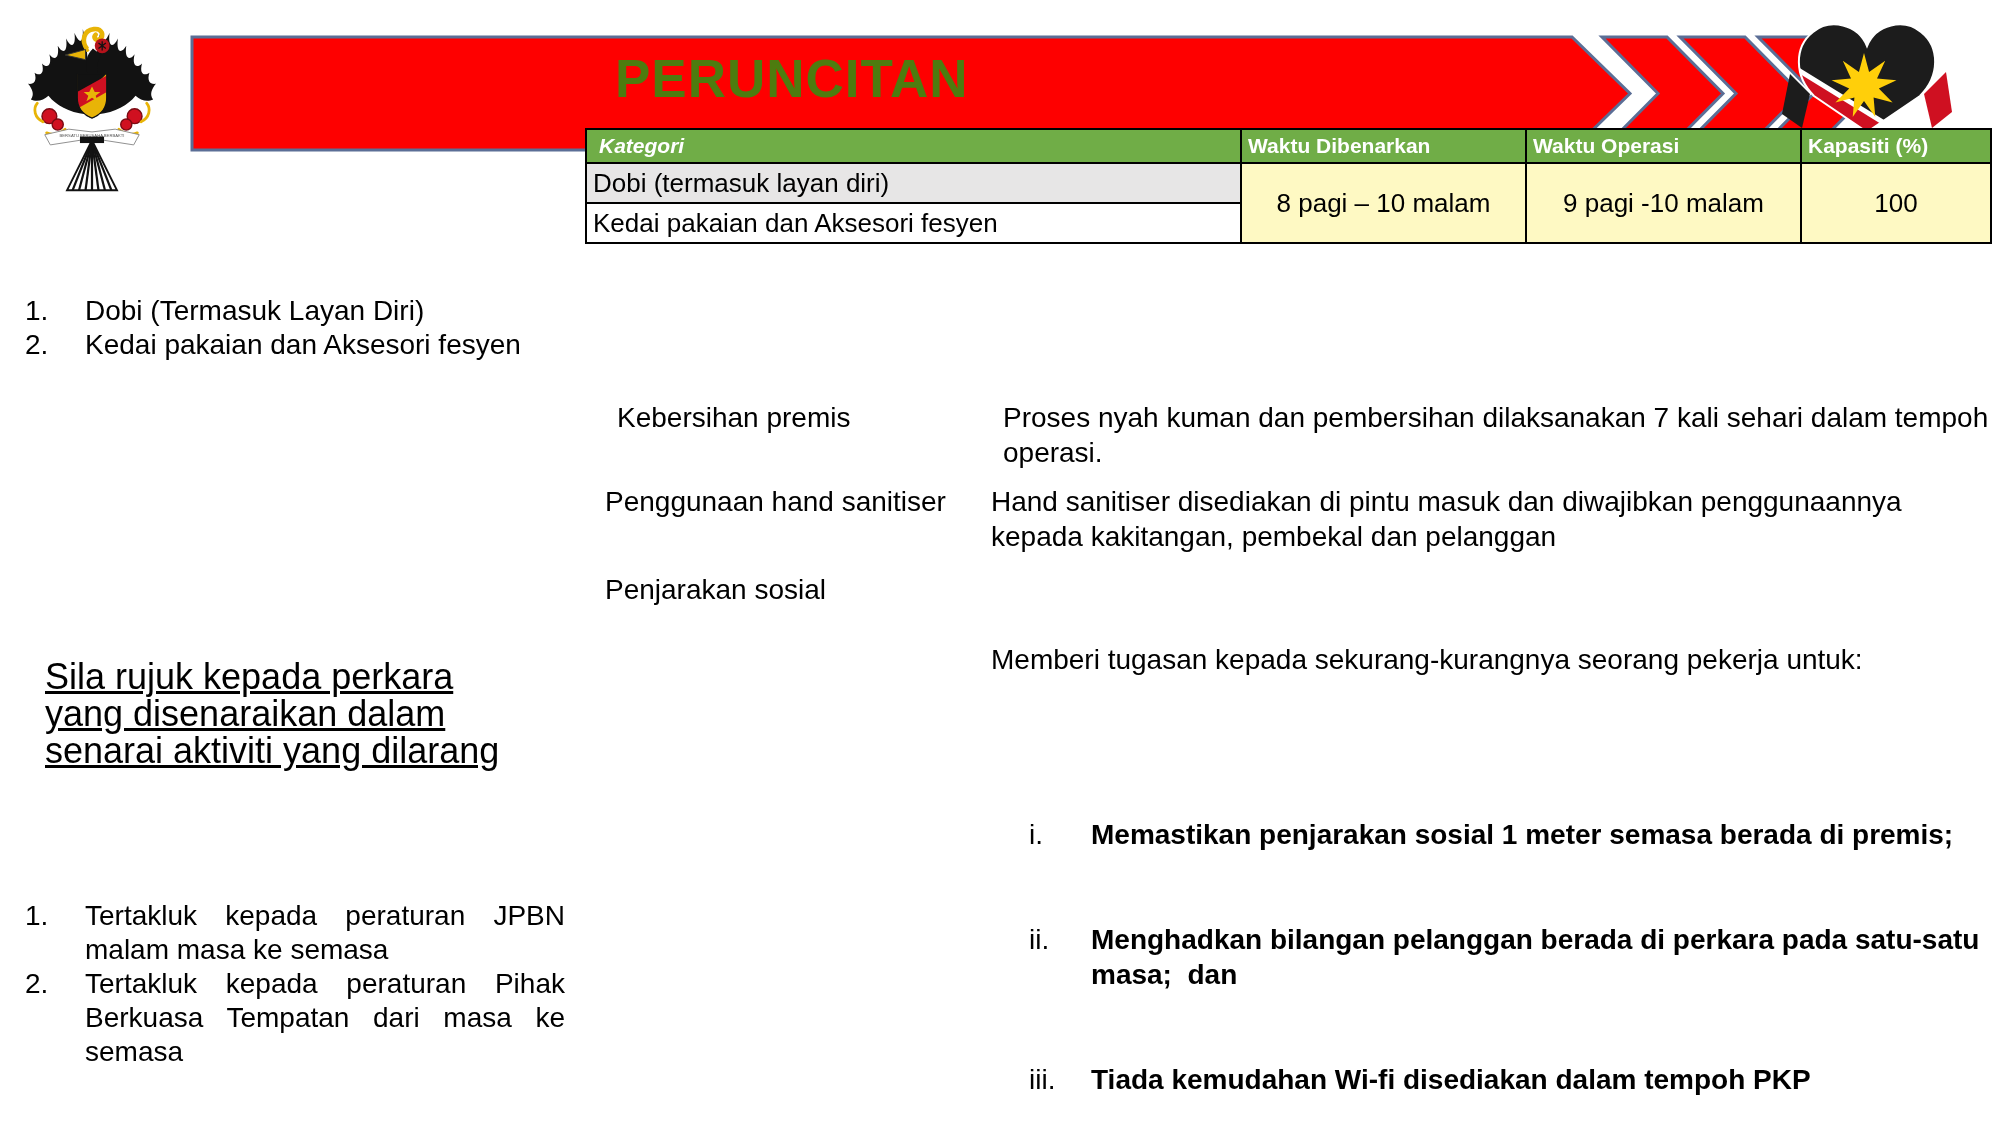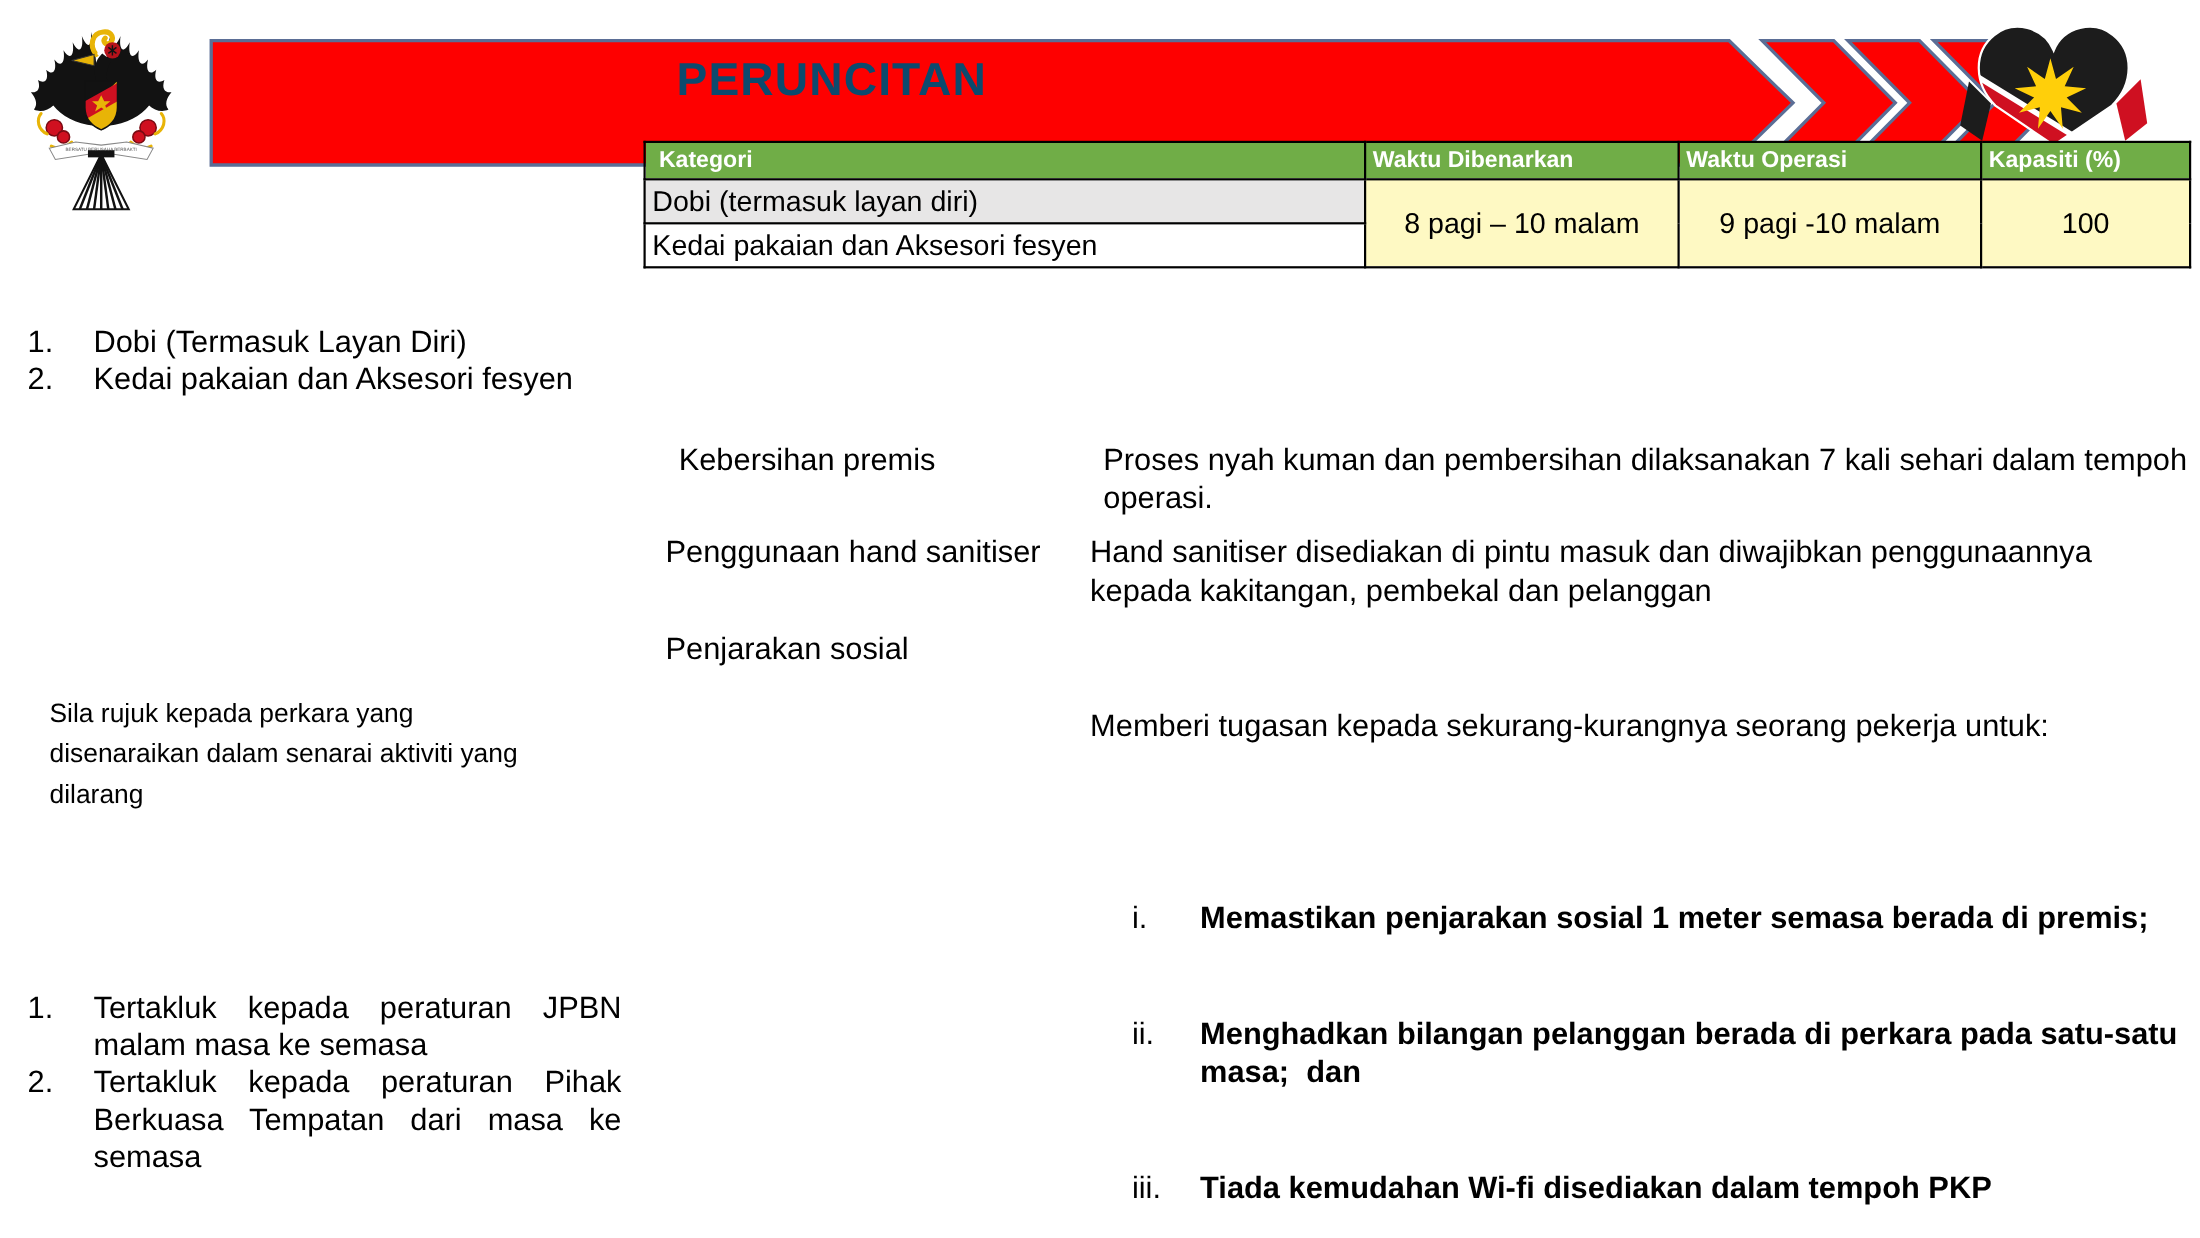--- a/index.html
+++ b/index.html
@@ -5,46 +5,46 @@
   html,body{margin:0;padding:0;background:#fff;}
   .canvas{
     position:relative;width:2000px;height:1125px;background:#ffffff;
     font-family:"Liberation Sans", sans-serif;color:#000;overflow:hidden;
   }
   
   .header-svg{position:absolute;left:0;top:0;width:2000px;height:175px;}
   .crest-svg{position:absolute;left:16px;top:18px;width:152px;height:176px;}
   .banner-title{
     position:absolute;left:615px;top:48px;
-    font-size:42px;font-weight:bold;color:#0c4a6e;letter-spacing:1px;text-align:center;
+    font-size:53px;font-weight:bold;color:#4d7c0f;letter-spacing:1px;text-align:center;
   }
   
   .sched-table{
     position:absolute;left:585px;top:128px;
     border-collapse:collapse;table-layout:fixed;width:1405px;
     font-size:26px;
   }
   .sched-table td,.sched-table th{border:2px solid #000;overflow:hidden;}
   .sched-table th{
     background:#70ad47;color:#ffffff;font-size:21px;font-weight:bold;
     height:32px;text-align:left;padding:0 6px;
   }
-  .sched-table th.cat{text-align:left;padding-left:12px;}
+  .sched-table th.cat{text-align:left;padding-left:12px;font-style:italic;}
   .sched-table td{height:38px;padding:0 6px;}
   .cat-cell{background:#e7e6e6;text-align:left;padding-left:14px;}
   .cat-cell.white{background:#ffffff;}
   .merge-cell{background:#fef9c3;text-align:center;vertical-align:middle;}
   
   .num-list{position:absolute;left:25px;font-size:28px;line-height:34px;}
   .num-row{display:flex;}
   .num-marker{width:60px;flex:0 0 60px;}
   .cat-list{top:294px;width:560px;}
   .note-block{
-    position:absolute;left:45px;top:630px;width:460px;
-    font-size:24px;line-height:37px;
+    position:absolute;left:45px;top:658px;width:460px;
+    font-size:36px;line-height:37px;text-decoration:underline;
   }
   .footnotes{top:899px;width:545px;}
   .footnotes .num-text{text-align:justify;width:480px;}
   
   .sop{position:absolute;left:605px;top:400px;width:1385px;font-size:28px;line-height:35px;}
   .sop-row{display:flex;align-items:flex-start;}
   .sop-label{width:380px;flex:0 0 380px;padding-right:6px;}
   .sop-value{flex:1;white-space:pre-wrap;}
   .sop-sublist{margin-left:38px;}
   .sub-row{display:flex;}

